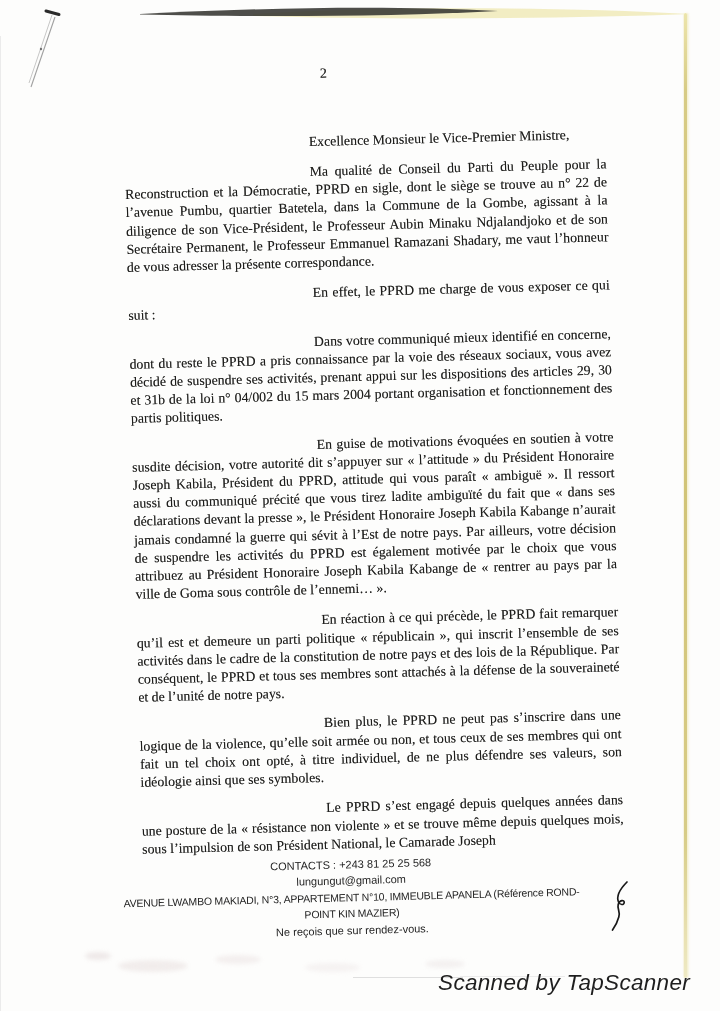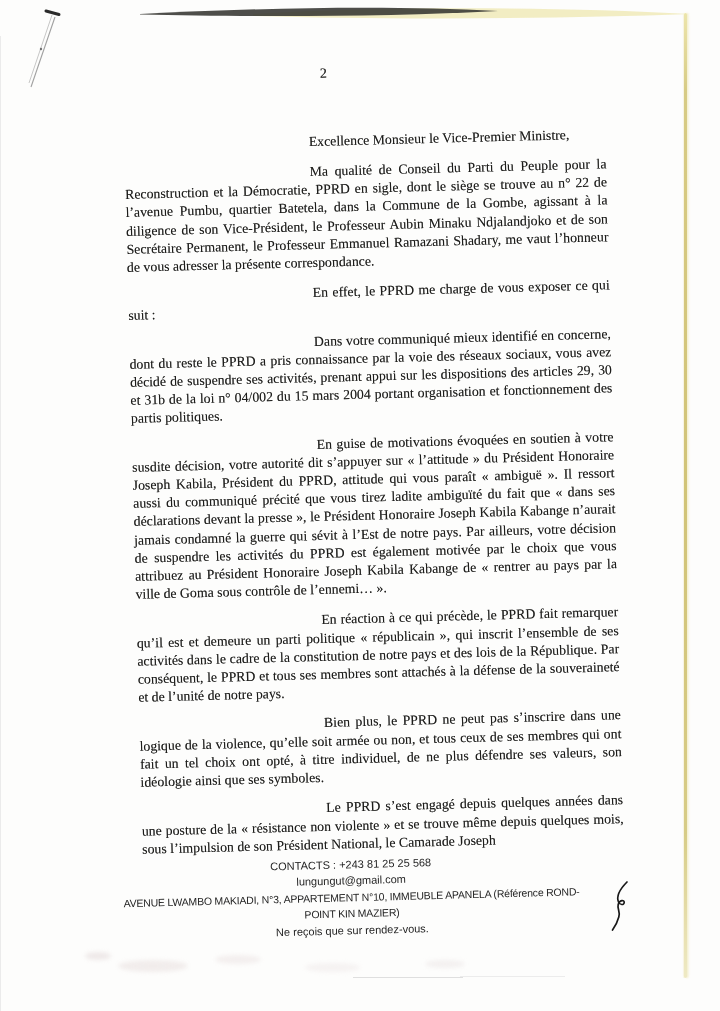--- a/index.html
+++ b/index.html
@@ -100,14 +100,15 @@
 
     <div class="letter-footer">
       <div>CONTACTS : +243 81 25 25 568</div>
       <div>lungungut@gmail.com</div>
       <div class="caps">AVENUE LWAMBO MAKIADI, N°3, APPARTEMENT N°10, IMMEUBLE APANELA (Référence ROND-</div>
       <div class="caps">POINT KIN MAZIER)</div>
       <div>Ne reçois que sur rendez-vous.</div>
     </div>
   </div>
 
+  <div class="watermark">Scanned by TapScanner</div>
 
 </div>
 
 </body></html>

